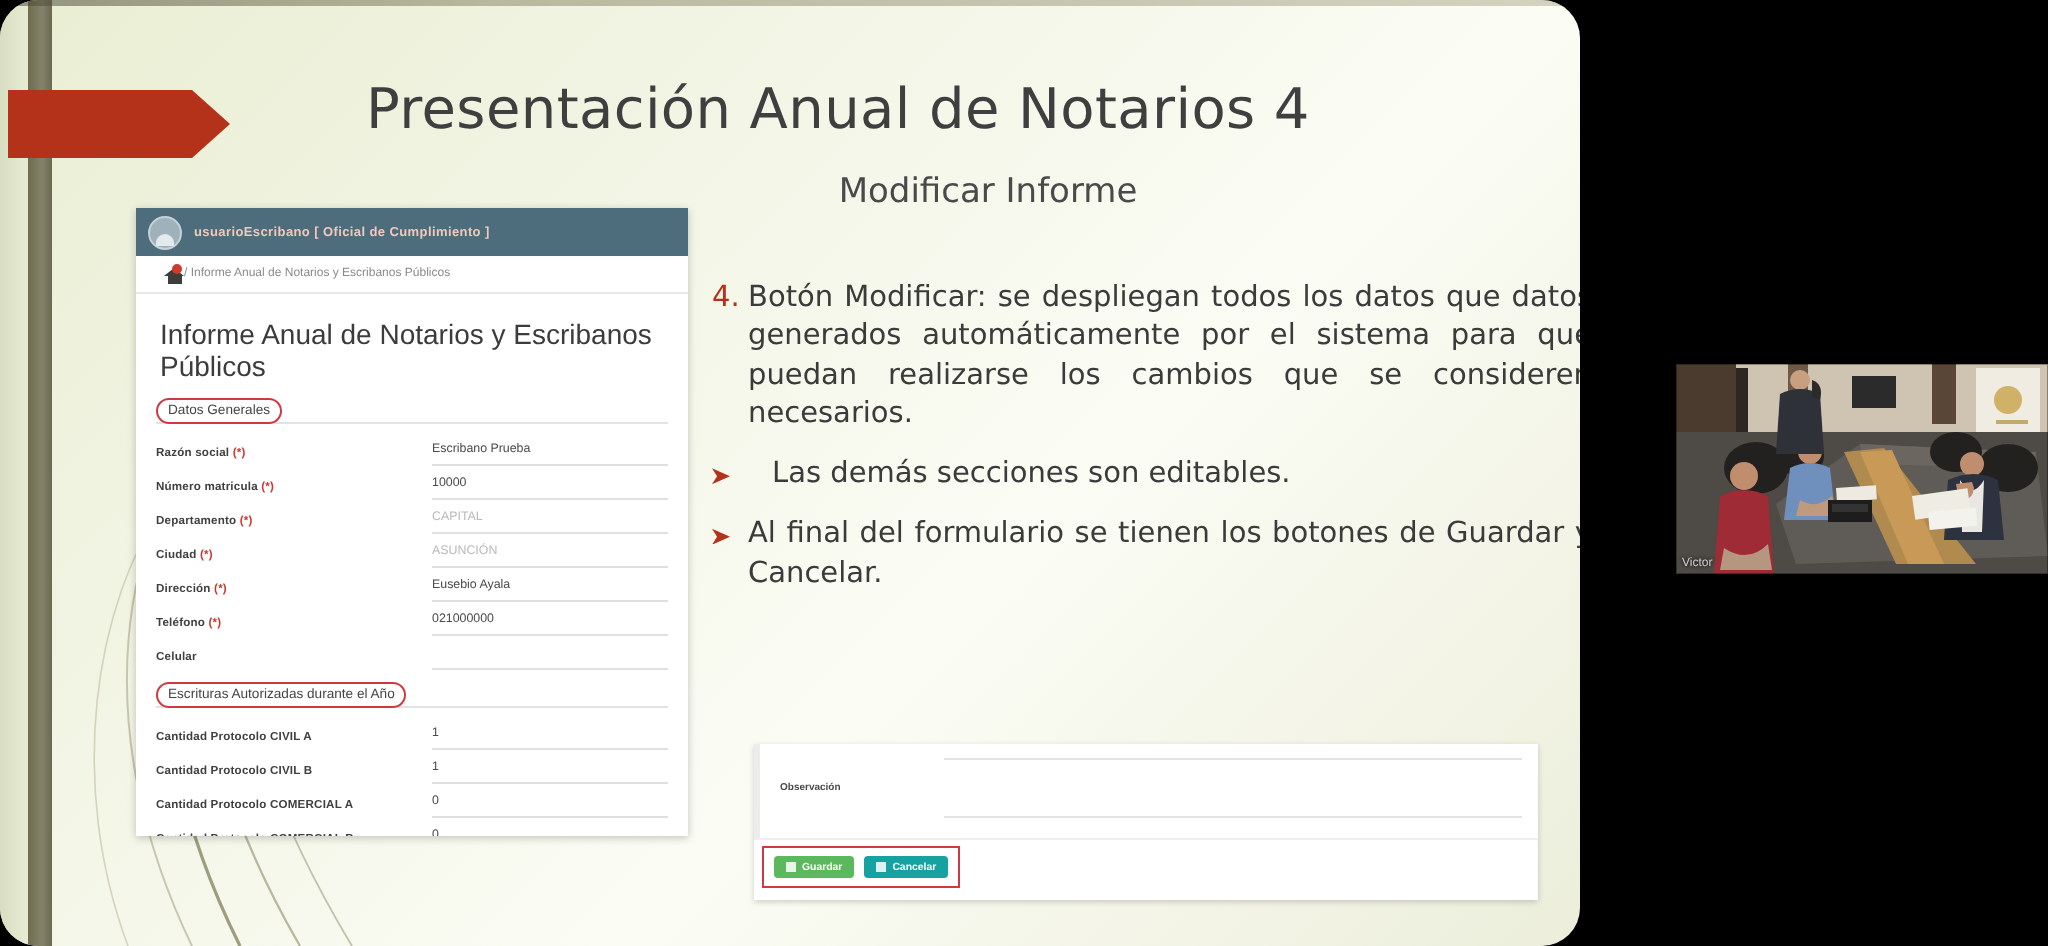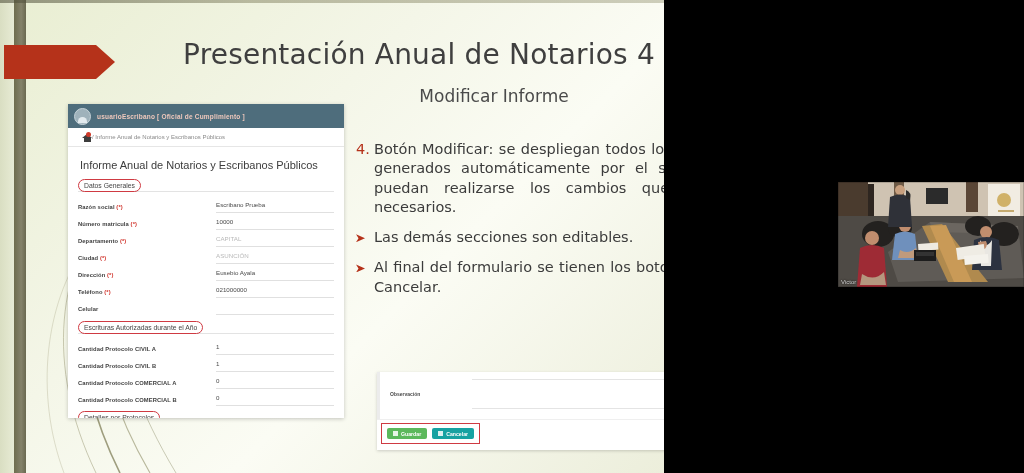--- a/index.html
+++ b/index.html
@@ -1,22 +1,22 @@
 <!DOCTYPE html>
 <html><head>
 <meta charset="utf-8">
 <style>
   html,body{margin:0;padding:0;background:#000;}
   body{width:1024px;height:473px;overflow:hidden;font-family:"Liberation Sans",sans-serif;}
   #root{position:relative;width:1024px;height:473px;background:#000;}
 
   
-  .slide{position:absolute;left:0;top:0;width:664px;height:473px;
+  .slide{position:absolute;left:0;top:0;width:790px;height:473px;
          background:linear-gradient(135deg,#e9eed2 0%,#f4f6e8 38%,#fbfcf4 62%,#eceedb 100%);
-         overflow:hidden;}
+         overflow:hidden;border-radius:19px;}
   .slide-topline{position:absolute;left:0;top:0;width:838px;height:3px;
          background:linear-gradient(90deg,#4a4a35,#8b8a6a 30%,#b5b59a);opacity:.55;}
   .left-stripe{position:absolute;left:14px;top:0;width:12px;height:473px;
          background:linear-gradient(90deg,#6e6d4e,#84826a 60%,#6a6950);}
   .left-stripe-dark{position:absolute;left:0;top:0;width:14px;height:473px;
          background:linear-gradient(90deg,#d9deC2,#e7ebd4);}
   .arrow{position:absolute;left:4px;top:45px;width:92px;height:34px;background:#b5321a;}
   .arrow:after{content:"";position:absolute;left:92px;top:0;width:0;height:0;
          border-top:17px solid transparent;border-bottom:17px solid transparent;
          border-left:19px solid #b5321a;}
@@ -32,21 +32,21 @@
   
   .bullets{position:absolute;left:356px;top:140px;width:440px;}
   .b-row{display:flex;margin-bottom:11px;}
   .b-num{color:#b5321a;font-size:14.5px;line-height:1.33;width:18px;flex:0 0 18px;
          font-family:"DejaVu Sans",sans-serif;}
   .b-mark{flex:0 0 18px;padding-top:6px;}
   .b-mark i{display:block;width:9px;height:8px;background:#b5321a;
          clip-path:polygon(0 0,100% 50%,0 100%,28% 50%);}
   .b-txt{flex:1;font-size:14.5px;line-height:1.33;color:#3b3b3b;
          text-align:justify;font-family:"DejaVu Sans",sans-serif;}
-  .b-txt.nj{text-align:left;}
+  .b-txt.nj{text-align:left;margin-left:12px;}
 
   
   .app{position:absolute;left:68px;top:104px;width:276px;height:314px;
        background:#fff;box-shadow:0 1px 4px rgba(0,0,0,.22);overflow:hidden;}
   .app-top{height:24px;background:#4e6d7c;display:flex;align-items:center;padding:0 6px;}
   .app-ava{width:15px;height:15px;border-radius:50%;background:#9fb2bb;
        border:1px solid #c5d2d8;flex:0 0 15px;position:relative;}
   .app-ava:after{content:"";position:absolute;left:3px;top:8px;width:9px;height:6px;
        border-radius:5px 5px 0 0;background:#e2eaee;}
   .app-user{margin-left:6px;font-size:6.5px;color:#f0c9bd;font-weight:bold;letter-spacing:.2px;}
@@ -54,21 +54,21 @@
        border-bottom:1px solid #e6e6e6;}
   .home-ico{width:10px;height:10px;position:relative;flex:0 0 10px;}
   .home-ico .roof{position:absolute;left:0;top:2px;width:0;height:0;
        border-left:5px solid transparent;border-right:5px solid transparent;
        border-bottom:4px solid #3d3d3d;}
   .home-ico .body{position:absolute;left:1.5px;top:6px;width:7px;height:4px;background:#3d3d3d;}
   .home-ico .dot{position:absolute;left:4px;top:0;width:5px;height:5px;border-radius:50%;
        background:#cf3a2a;}
   .app-crumb span{font-size:6px;color:#8a8a8a;margin-left:4px;}
   .app-body{padding:9px 10px 0 10px;position:relative;}
-  .app-h1{font-size:11px;color:#3c3c3c;margin:3px 0 8px 2px;}
+  .app-h1{font-size:14px;color:#3c3c3c;margin:3px 0 8px 2px;}
 
   .sect{position:relative;margin:0 0 6px 0;height:13px;}
   .sect .lbl{position:absolute;left:0;top:0;font-size:6.8px;color:#454545;
        padding:2px 5px;white-space:nowrap;}
   .sect .line{position:absolute;left:0;right:0;bottom:0;height:1px;background:#e3e3e3;}
   .hl{border:1.4px solid #cf3a42;border-radius:10px;}
 
   .frow{display:flex;align-items:center;height:17px;}
   .fl{flex:0 0 138px;font-size:5.8px;font-weight:bold;color:#3f3f3f;letter-spacing:.1px;}
   .fl em{color:#d0342c;font-style:normal;font-weight:bold;}

